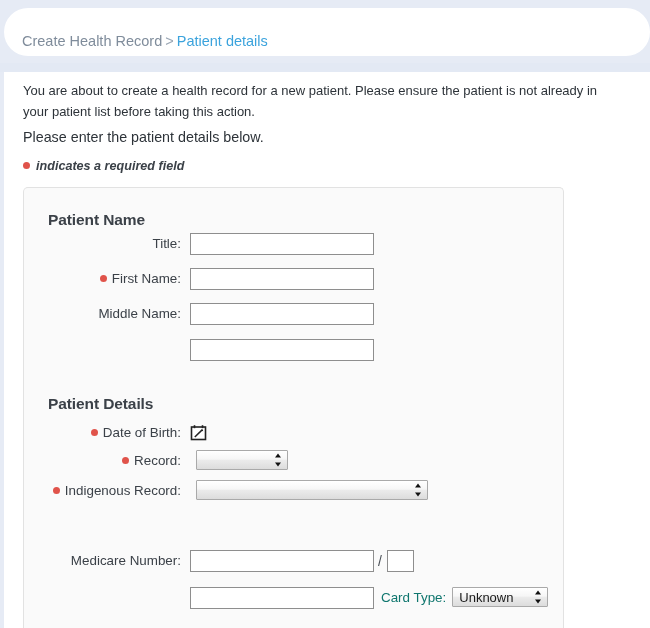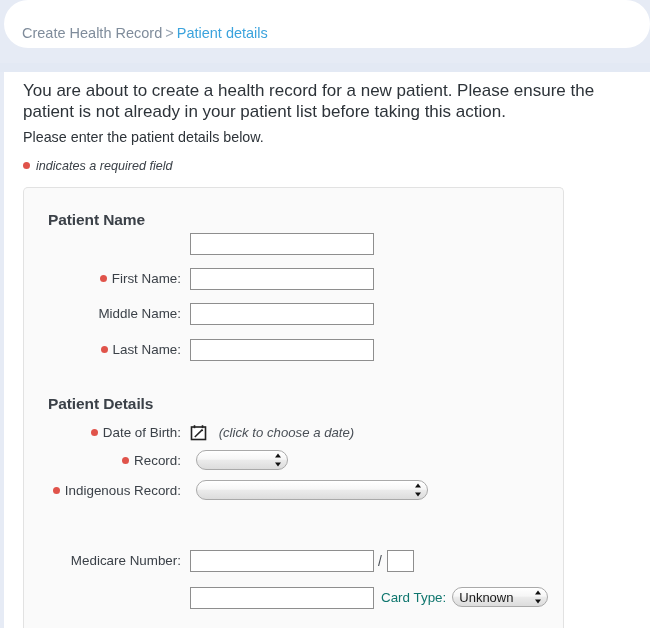--- a/index.html
+++ b/index.html
@@ -30,21 +30,21 @@
     position: absolute;
     left: 0; top: 0;
     width: 4px; height: 628px;
     background: #e6ebf5;
   }
 
   
   .breadcrumb-card {
     position: absolute;
     left: 4px;
-    top: 0;
+    top: 8px;
     width: 646px;
     height: 48px;
     background: #ffffff;
     border-top-left-radius: 6px;
     box-sizing: border-box;
     border-radius: 27px;
   }
   .breadcrumb {
     position: absolute;
     left: 18px;
@@ -85,21 +85,21 @@
     height: 556px;
     background: #ffffff;
     box-sizing: border-box;
   }
 
   .intro {
     position: absolute;
     left: 19px;
     top: 8px;
     width: 575px;
-    font-size: 17px;
+    font-size: 13px;
     line-height: 21px;
     color: #2d3339;
   }
   .intro2 {
     position: absolute;
     left: 19px;
     top: 55px;
     width: 575px;
     font-size: 14.3px;
     line-height: 21px;
@@ -108,20 +108,21 @@
 
   .required-note {
     position: absolute;
     left: 19px;
     top: 86px;
     font-size: 12.6px;
     font-style: italic;
     color: #3b4148;
     line-height: 16px;
     white-space: nowrap;
+    font-weight: bold;
   }
 
   
   .req-dot {
     display: inline-block;
     width: 7px;
     height: 7px;
     border-radius: 50%;
     background: #e0534a;
     vertical-align: middle;
@@ -204,21 +205,21 @@
 
   
   select.mac {
     -webkit-appearance: none;
     appearance: none;
     font-family: "Liberation Sans", sans-serif;
     font-size: 13px;
     color: #1a1a1a;
     background: linear-gradient(to bottom, #ffffff 0%, #f6f6f6 45%, #ebebeb 52%, #dcdcdc 100%);
     border: 1px solid #a9a9a9;
-    border-radius: 10px;
+    border-radius: 1px;
     box-sizing: border-box;
     height: 20px;
     padding: 0 22px 0 6px;
     margin: 0;
     outline: none;
     vertical-align: top;
     box-shadow: 0 1px 0 rgba(255,255,255,0.8) inset;
   }
   .select-wrap {
     position: relative;
@@ -314,61 +315,60 @@
 
     <div class="required-note">
       <span class="req-dot req-dot-note" style="background: rgb(224, 83, 74);"></span><span>indicates a required field</span>
     </div>
 
     <div class="panel">
 
       <div class="section-title name">Patient Name</div>
 
       <div class="row" style="top:45px;">
+        <div class="label-wrap"><span>Title:</span></div>
         <div class="field-area">
           <input class="txt txt-wide" type="text" value="" placeholder="" style="">
         </div>
       </div>
 
       <div class="row" style="top:80px;">
         <div class="label-wrap"><span class="req-dot" style="background: rgb(224, 83, 74);"></span><span>First Name:</span></div>
         <div class="field-area">
           <input class="txt txt-wide" type="text" value="" placeholder="" style="">
         </div>
       </div>
 
       <div class="row" style="top:115px;">
         <div class="label-wrap"><span>Middle Name:</span></div>
         <div class="field-area">
           <input class="txt txt-wide" type="text" value="" placeholder="" style="">
         </div>
       </div>
 
       <div class="row" style="top:151px;">
-        <div class="label-wrap"><span class="req-dot" style="background: rgb(224, 83, 74);"></span><span>Last Name:</span></div>
         <div class="field-area">
           <input class="txt txt-wide" type="text" value="" placeholder="" style="">
         </div>
       </div>
 
       <div class="section-title details">Patient Details</div>
 
       <div class="row" style="top:234px;">
         <div class="label-wrap"><span class="req-dot" style="background: rgb(224, 83, 74);"></span><span>Date of Birth:</span></div>
         <div class="field-area">
           <span class="date-icon">
             <svg width="17" height="17" viewBox="0 0 17 17" xmlns="http://www.w3.org/2000/svg">
               <rect x="1.5" y="3" width="14" height="12.5" fill="#ffffff" stroke="#222222" stroke-width="1.6"></rect>
               <line x1="4.5" y1="1.2" x2="4.5" y2="4.2" stroke="#222222" stroke-width="1.6"></line>
               <line x1="12.5" y1="1.2" x2="12.5" y2="4.2" stroke="#222222" stroke-width="1.6"></line>
               <line x1="4.8" y1="13" x2="12.4" y2="5.6" stroke="#222222" stroke-width="1.5"></line>
               <polygon points="12.8,5.2 13.2,7.2 11.1,6.8" fill="#222222"></polygon>
             </svg>
           </span>
-          <span class="date-hint">(click to choose a date)</span>
         </div>
       </div>
 
       <div class="row" style="top:262px;">
         <div class="label-wrap"><span class="req-dot" style="background: rgb(224, 83, 74);"></span><span>Record:</span></div>
         <div class="field-area" style="left:172px;">
           <span class="select-wrap">
             <select class="mac sel-gender"><option value=""></option><option value="Male">Male</option><option value="Female">Female</option><option value="Other">Other</option><option value="Not stated">Not stated</option></select>
             <span class="select-arrows"></span>
           </span>

